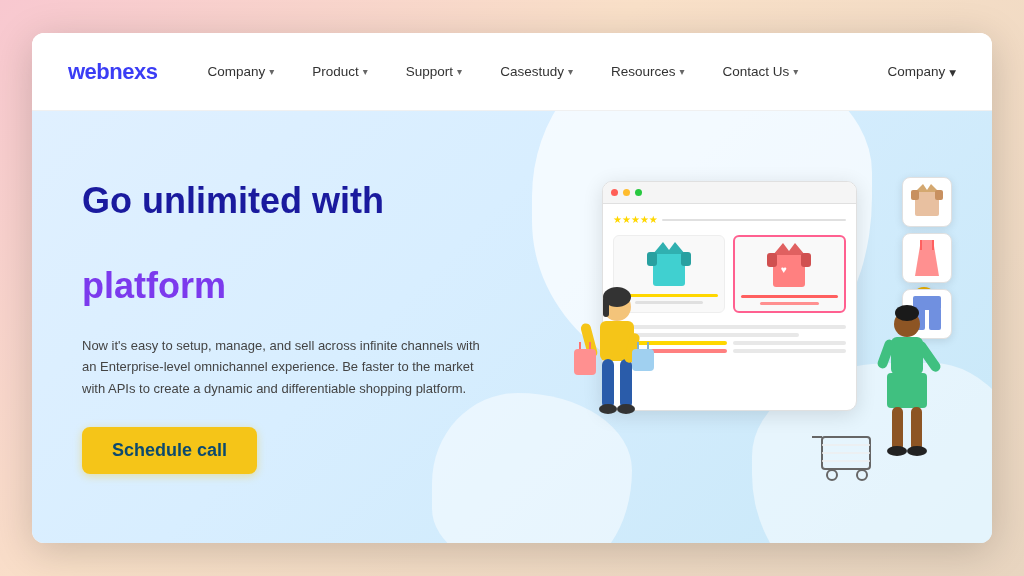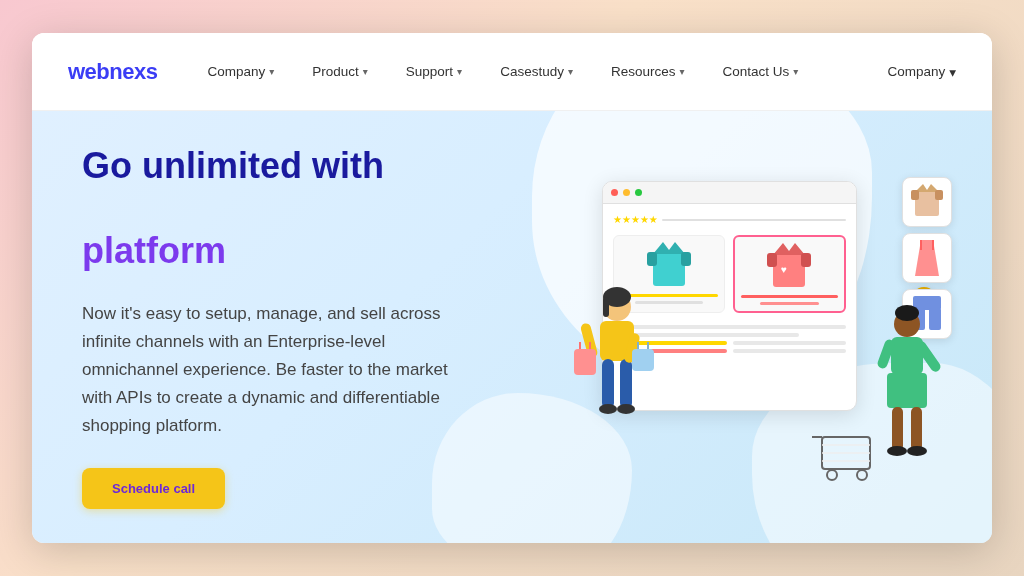--- a/index.html
+++ b/index.html
@@ -145,32 +145,32 @@
 
     .hero-title .line2 {
       color: #7c3aed;
     }
 
     .hero-title .line3 {
       color: #7c3aed;
     }
 
     .hero-desc {
-      font-size: 17px;
+      font-size: 13px;
       color: #444;
       line-height: 1.65;
       margin-bottom: 28px;
       max-width: 420px;
     }
 
     .cta-button {
       display: inline-block;
       background: #f5c518;
-      color: #6d28d9;
-      font-size: 13px;
+      color: #0c4a6e;
+      font-size: 18px;
       font-weight: 700;
       padding: 13px 30px;
       border-radius: 8px;
       cursor: pointer;
       border: none;
       box-shadow: 0 2px 8px rgba(245,197,24,0.4);
     }
 
     
     .hero-illustration {

